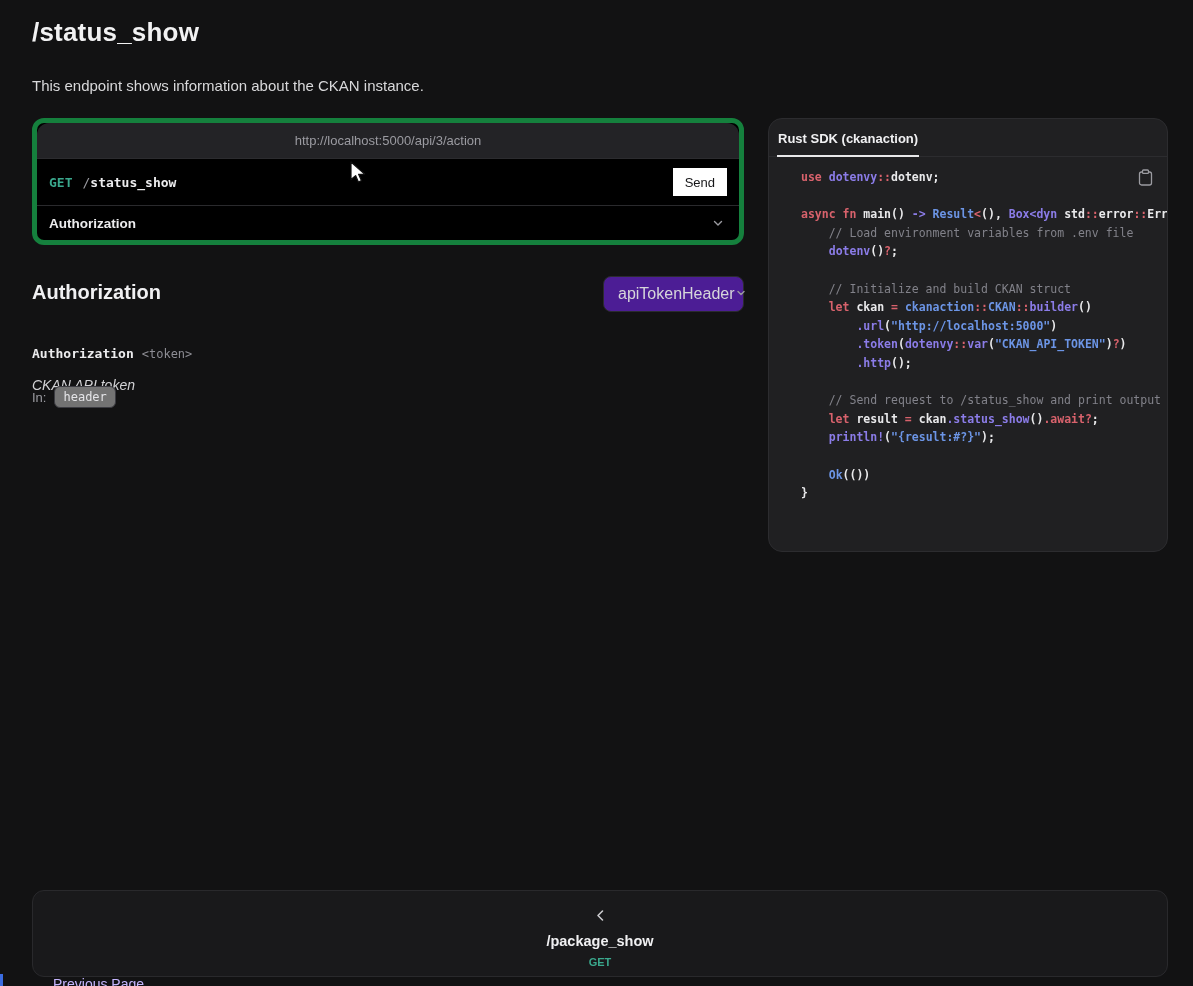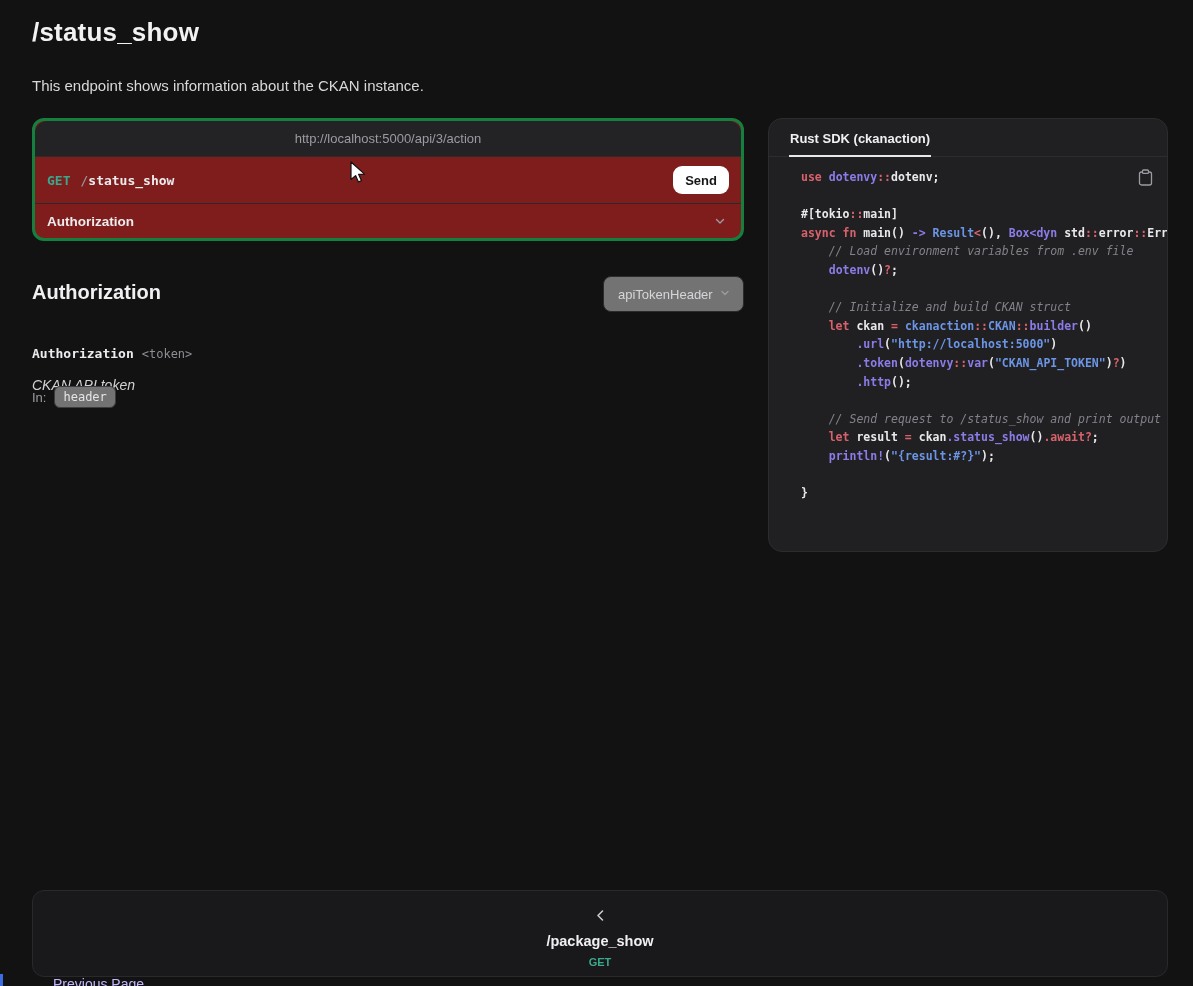--- a/index.html
+++ b/index.html
@@ -18,58 +18,58 @@
     font-size: 26px; font-weight: 700; color: #f2f2f3; letter-spacing: .2px;
   }
   .page-desc {
     position: absolute; left: 32px; top: 77px;
     font-size: 15px; color: #d8d8da;
   }
 
   
   .request-card {
     position: absolute; left: 32px; top: 118px; width: 712px;
-    background: #7f1d1d; border: 3px solid #15803d; border-radius: 12px;
+    background: #000000; border: 5px solid #15803d; border-radius: 12px;
   }
   .addr-bar {
     height: 36px; display: flex; align-items: center; justify-content: center;
     background: #232326; border-bottom: 1px solid #2c2c2f;
     border-radius: 12px 12px 0 0;
     font-size: 13px; color: #9b9ba1;
   }
   .req-row {
     height: 46px; display: flex; align-items: center; padding: 0 12px;
   }
   .req-method { font-family: "DejaVu Sans Mono", monospace; font-size: 13px; color: #3aa88d; font-weight: 600; }
   .req-path { margin-left: 10px; font-family: "DejaVu Sans Mono", monospace; font-size: 13px; font-weight: 600; }
   .req-path .slash { color: #9b9ba1; font-weight: 400; }
   .send-btn {
     margin-left: auto; min-width: 52px; height: 28px; padding: 0 12px;
-    background: #ffffff; color: #161618; border: none; border-radius: 9px;
-    font-family: "Liberation Sans", sans-serif; font-size: 13px; font-weight: 700;
+    background: #ffffff; color: #161618; border: none; border-radius: 0;
+    font-family: "Liberation Sans", sans-serif; font-size: 13px; font-weight: 400;
     display: flex; align-items: center; justify-content: center; cursor: pointer;
   }
   .card-auth-row {
     height: 35px; display: flex; align-items: center;
     padding: 0 14px 0 12px; border-top: 1px solid #2a2a2d;
     border-radius: 0 0 12px 12px; cursor: pointer;
   }
   .card-auth-row .label { font-size: 13.5px; font-weight: 700; color: #ececee; }
   .card-auth-row .chev { margin-left: auto; display: flex; }
 
   
   .auth-heading {
     position: absolute; left: 32px; top: 281px;
     font-size: 20px; font-weight: 700; color: #f0f0f2;
   }
   .scheme-dd {
     position: absolute; left: 603px; top: 276px; width: 141px; height: 36px;
-    background: #737373; border: 1px solid #2b2b2f; border-radius: 8px;
+    background: #4c1d95; border: 1px solid #2b2b2f; border-radius: 8px;
     display: flex; align-items: center; justify-content: space-between;
-    padding: 0 12px 0 14px; font-size: 13px; color: #d6d6da; cursor: pointer;
+    padding: 0 12px 0 14px; font-size: 16px; color: #d6d6da; cursor: pointer;
   }
   .param-row {
     position: absolute; left: 32px; top: 346px;
     display: flex; align-items: baseline; gap: 8px;
   }
   .param-name { font-family: "DejaVu Sans Mono", monospace; font-size: 13px; font-weight: 700; color: #ececee; }
   .param-type { font-family: "DejaVu Sans Mono", monospace; font-size: 12px; color: #8d8d94; }
   .param-desc { position: absolute; left: 32px; top: 377px; font-size: 14px; color: #d2d2d5; font-style: italic; }
   .in-row { position: absolute; left: 32px; top: 386px; display: flex; align-items: center; gap: 8px; }
   .in-label { font-size: 13px; color: #9b9ba1; }
@@ -78,42 +78,42 @@
     background: #737373; border: 1px solid #3b3b41; border-radius: 6px;
     padding: 3px 8px;
   }
 
   
   .code-panel {
     position: absolute; left: 768px; top: 118px; width: 400px; height: 434px;
     background: #202022; border: 1px solid #2c2c2f; border-radius: 14px;
     overflow: hidden;
   }
-  .tab-bar { height: 38px; border-bottom: 1px solid #2c2c2f; padding-left: 20px; display: flex; }
+  .tab-bar { height: 38px; border-bottom: 1px solid #2c2c2f; padding-left: 8px; display: flex; }
   .tab-label {
     align-self: flex-end; font-size: 13px; font-weight: 700; color: #f0f0f2;
     padding: 0 1px 9px 1px; border-bottom: 2px solid #e8e8ea; margin-bottom: -1px;
     cursor: pointer;
   }
   .code-area { position: relative; padding: 13px 0 0 20px; overflow: hidden; height: 395px; margin-left: 12px; }
   .copy-btn {
     position: absolute; top: 10px; right: 12px; background: none; border: none;
     cursor: pointer; display: flex; padding: 2px;
   }
   .code-line {
     height: 18.6px; white-space: pre;
     font-family: "DejaVu Sans Mono", monospace; font-size: 11.5px; font-weight: 600;
     color: #e9e9eb;
   }
   .tok-w { color: #e9e9eb; }
   .tok-k { color: #d8626c; }
   .tok-p { color: #8b7ce8; }
   .tok-b { color: #6c95e6; }
   .tok-s { color: #6c95e6; }
-  .tok-c { color: #82828a; font-weight: 400; font-style: italic; }
+  .tok-c { color: #82828a; font-weight: 400; }
 
   
   .prev-card {
     position: absolute; left: 32px; top: 890px; width: 1136px; height: 87px;
     background: #19191b; border: 1px solid #29292c; border-radius: 12px;
     padding: 17px 20px; cursor: pointer;
   }
   .prev-row1 { display: flex; align-items: center; gap: 7px; flex-direction: column; }
   .prev-title { font-size: 14.5px; font-weight: 700; color: #f0f0f2; }
   .prev-method { font-size: 11px; font-weight: 700; color: #3aa88d; }
@@ -176,35 +176,35 @@
       <span>
         <svg width="15" height="17" viewBox="0 0 15 17">
             <rect x="1.5" y="3" width="12" height="13" rx="2" fill="none" stroke="#9b9ba1" stroke-width="1.3"></rect>
             <rect x="4.5" y="1" width="6" height="3.4" rx="1" fill="#202022" stroke="#9b9ba1" stroke-width="1.3"></rect>
           </svg>
       </span>
     </button>
     <div>
         <div class="code-line"><span class="tok-k">use </span><span class="tok-p">dotenvy</span><span class="tok-k">::</span><span class="tok-w">dotenv;</span></div>
         <div class="code-line">&nbsp;</div>
-        <div class="code-line"><span class="tok-w">#[tokio</span><span class="tok-k">::</span><span class="tok-w">main]</span></div>
         <div class="code-line"><span class="tok-k">async fn </span><span class="tok-w">main() </span><span class="tok-p">-&gt; </span><span class="tok-b">Result</span><span class="tok-k">&lt;</span><span class="tok-w">(), </span><span class="tok-p">Box&lt;dyn </span><span class="tok-w">std</span><span class="tok-k">::</span><span class="tok-w">error</span><span class="tok-k">::</span><span class="tok-w">Error&gt;&gt; {</span></div>
         <div class="code-line"><span class="tok-c">    // Load environment variables from .env file</span></div>
         <div class="code-line"><span class="tok-w">    </span><span class="tok-p">dotenv</span><span class="tok-w">()</span><span class="tok-k">?</span><span class="tok-w">;</span></div>
         <div class="code-line">&nbsp;</div>
         <div class="code-line"><span class="tok-c">    // Initialize and build CKAN struct</span></div>
         <div class="code-line"><span class="tok-k">    let </span><span class="tok-w">ckan </span><span class="tok-k">= </span><span class="tok-b">ckanaction</span><span class="tok-k">::</span><span class="tok-b">CKAN</span><span class="tok-k">::</span><span class="tok-p">builder</span><span class="tok-w">()</span></div>
         <div class="code-line"><span class="tok-w">        </span><span class="tok-p">.url</span><span class="tok-w">(</span><span class="tok-s">"http://localhost:5000"</span><span class="tok-w">)</span></div>
         <div class="code-line"><span class="tok-w">        </span><span class="tok-p">.token</span><span class="tok-w">(</span><span class="tok-p">dotenvy</span><span class="tok-k">::</span><span class="tok-p">var</span><span class="tok-w">(</span><span class="tok-s">"CKAN_API_TOKEN"</span><span class="tok-w">)</span><span class="tok-k">?</span><span class="tok-w">)</span></div>
         <div class="code-line"><span class="tok-w">        </span><span class="tok-p">.http</span><span class="tok-w">();</span></div>
         <div class="code-line">&nbsp;</div>
         <div class="code-line"><span class="tok-c">    // Send request to /status_show and print output</span></div>
         <div class="code-line"><span class="tok-k">    let </span><span class="tok-w">result </span><span class="tok-k">= </span><span class="tok-w">ckan</span><span class="tok-p">.status_show</span><span class="tok-w">()</span><span class="tok-k">.await?</span><span class="tok-w">;</span></div>
         <div class="code-line"><span class="tok-w">    </span><span class="tok-p">println!</span><span class="tok-w">(</span><span class="tok-s">"{result:#?}"</span><span class="tok-w">);</span></div>
         <div class="code-line">&nbsp;</div>
+        <div class="code-line"><span class="tok-w">    </span><span class="tok-b">Ok</span><span class="tok-w">(())</span></div>
         <div class="code-line"><span class="tok-w">}</span></div>
       </div>
   </div>
 </aside>
 
 <a class="prev-card">
   <div class="prev-row1">
     <span>
       <svg width="11" height="13" viewBox="0 0 11 13">
           <path d="M7.5 2 L3 6.5 L7.5 11" fill="none" stroke="#c9c9ce" stroke-width="1.6" stroke-linecap="round" stroke-linejoin="round"></path>

